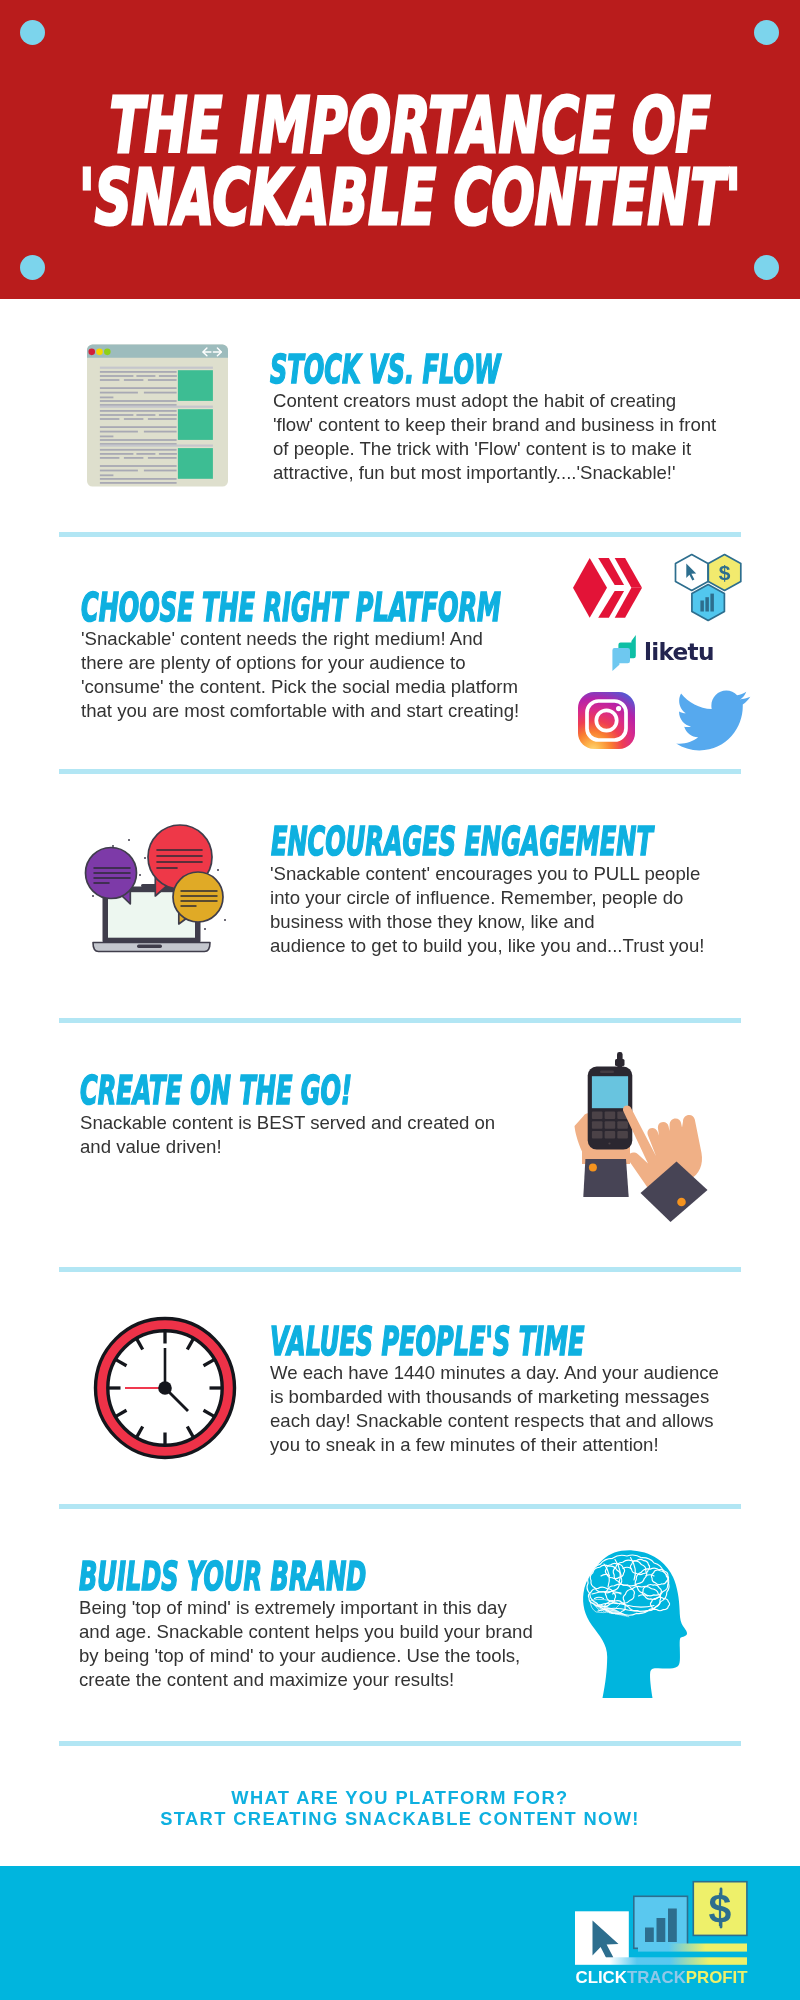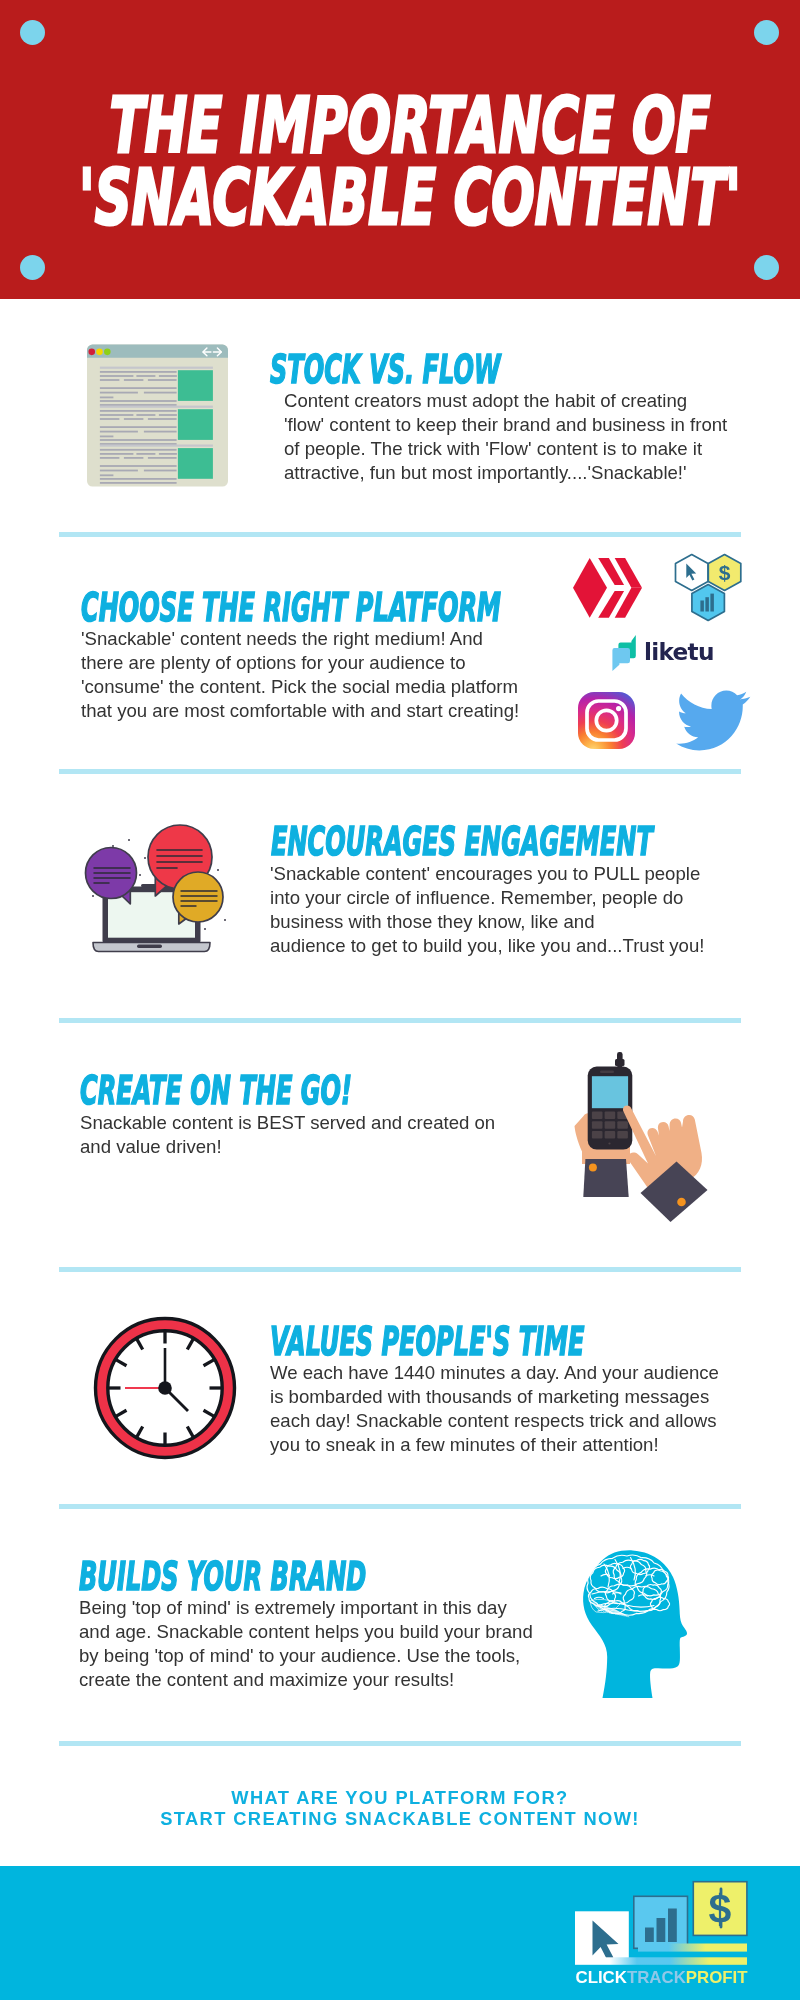--- a/index.html
+++ b/index.html
@@ -60,21 +60,21 @@
           <span class="tl1 brush">THE IMPORTANCE OF</span>
         </span>
       <span class="row r2">
           <span class="tl2 brush">'SNACKABLE CONTENT'</span>
         </span>
     </div>
   </div>
 
   <div class="sec">
     <div class="h2 brush" style="left:270px;top:350.7px">STOCK VS. FLOW</div>
-    <div class="bd" style="left:284px;top:389px">
+    <div class="bd" style="left:273px;top:389px">
       <div>Content creators must adopt the habit of creating</div>
       <div>'flow' content to keep their brand and business in front</div>
       <div>of people. The trick with 'Flow' content is to make it</div>
       <div>attractive, fun but most importantly....'Snackable!'</div>
     </div>
 
     <div style="position:absolute;left:87px;top:344px">
       <svg width="141" height="143" viewBox="0 0 141 143">
         <rect x="0" y="0.6" width="141" height="142" rx="5.5" ry="5.5" fill="#dedfcd"></rect>
         <path d="M0 6.1a5.5 5.5 0 0 1 5.5-5.5h130a5.5 5.5 0 0 1 5.5 5.5v7.65H0z" fill="#9dbcbd"></path>
@@ -350,21 +350,21 @@
       </svg>
     </div>
   </div>
   <div class="divider" style="top:1267px"></div>
 
   <div class="sec">
     <div class="h2 brush" style="left:270px;top:1322.7px">VALUES PEOPLE'S TIME</div>
     <div class="bd" style="left:270px;top:1360.5px">
       <div>We each have 1440 minutes a day. And your audience</div>
       <div>is bombarded with thousands of marketing messages</div>
-      <div>each day! Snackable content respects trick and allows</div>
+      <div>each day! Snackable content respects that and allows</div>
       <div>you to sneak in a few minutes of their attention!</div>
     </div>
     <div style="position:absolute;left:93px;top:1316px">
       <svg width="144" height="144" viewBox="0 0 144 144">
         <circle cx="72" cy="72" r="69.5" fill="#ee3248" stroke="#14161c" stroke-width="3.4"></circle>
         <circle cx="72" cy="72" r="57.2" fill="#ffffff" stroke="#14161c" stroke-width="3.4"></circle>
         <g stroke="#14161c" stroke-width="3.3" stroke-linecap="butt">
           <line x1="72" y1="14.8" x2="72" y2="27.5"></line>
           <line x1="100.6" y1="22.4" x2="94.3" y2="33.5"></line>
           <line x1="121.6" y1="43.4" x2="110.5" y2="49.7"></line>

